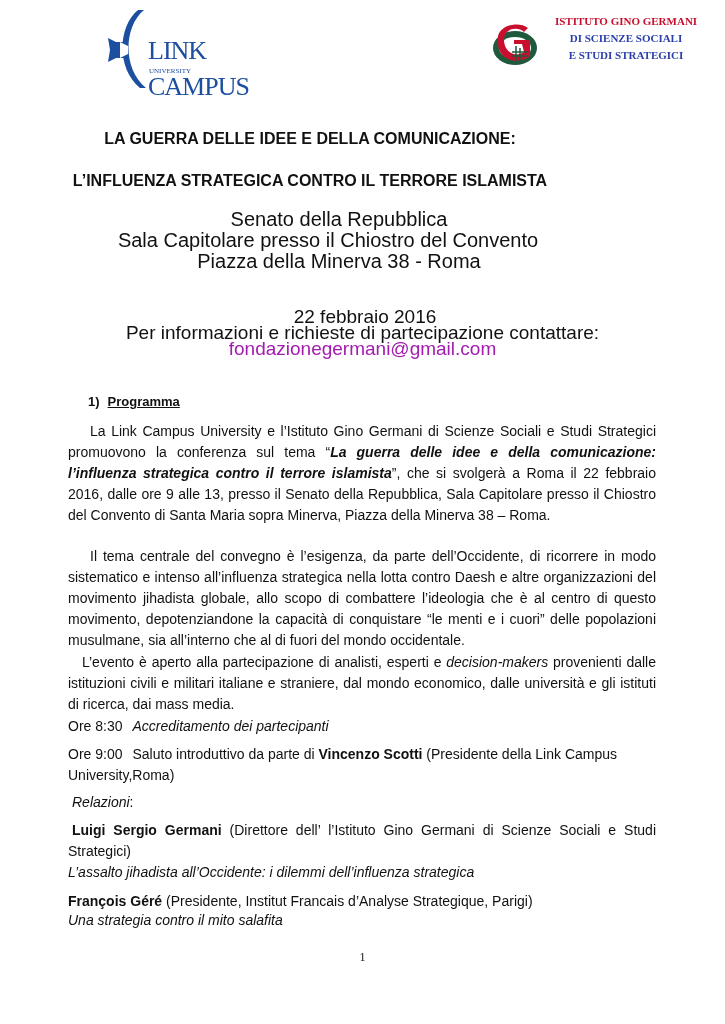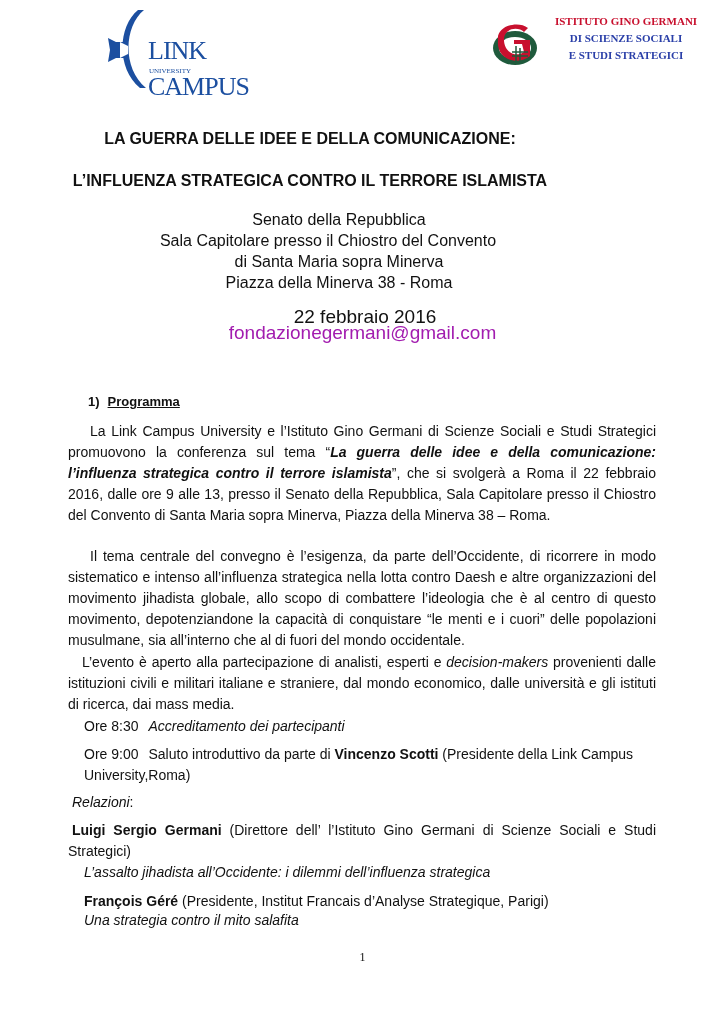--- a/index.html
+++ b/index.html
@@ -13,32 +13,32 @@
   .link-text .big1 { font-size: 26px; letter-spacing: -1px; display: inline-block; }
   .link-text .uni { font-size: 7px; vertical-align: 4px; letter-spacing: 0; margin-left: 1px; }
   .link-text .big2 { font-size: 26px; letter-spacing: -1px; display: block; margin-top: -6px; }
   .gg-logo { left: 488px; top: 18px; width: 52px; height: 52px; }
   .gg-text { left: 540px; top: 13px; width: 172px; text-align: center;
              font-family: "Liberation Serif", serif; font-weight: bold; font-size: 11px; line-height: 17px; }
   .gg-text .red { color: #c8102e; }
   .gg-text .blue { color: #2a3fa8; }
 
   .title { left: 0; width: 620px; text-align: center; font-weight: bold; font-size: 16px; }
-  .venue { left: 0; width: 678px; text-align: center; font-size: 16px; line-height: 21px; }
+  .venue { left: 0; width: 678px; text-align: center; font-size: 20px; line-height: 21px; }
   .venue div { white-space: pre; }
   .info { left: 0; width: 725px; text-align: center; font-size: 19px; line-height: 16px; }
   .info .email { color: #a21caf; }
 
   .section-h { left: 88px; top: 394px; font-weight: bold; font-size: 13px; }
   .section-h .u { text-decoration: underline; margin-left: 8px; }
 
   .para { left: 68px; width: 588px; font-size: 14px; line-height: 21px; text-align: justify; }
   .para .ind { display: inline-block; width: 22px; }
   .para b i, .para i b { font-weight: bold; font-style: italic; }
-  .line { left: 84px; width: 590px; font-size: 14px; line-height: 21px; }
+  .line { left: 68px; width: 590px; font-size: 14px; line-height: 21px; }
   .line .gap { display: inline-block; width: 10px; }
   .pagenum { left: 0; width: 725px; text-align: center; top: 950px; font-family: "Liberation Serif", serif; font-size: 12px; }
 </style>
 </head>
 <body>
 
 <div class="abs link-logo">
   <svg width="50" height="82" viewBox="0 0 50 82" style="position:absolute;left:0;top:0;">
     <path d="M38 2 C18 18, 16 60, 40 80 L34 80 C10 60, 12 18, 32 2 Z" fill="#1c4fa0"></path>
     <polygon points="2,30 14,36 8,42 14,48 2,54 4,42" fill="#1c4fa0"></polygon>
@@ -64,26 +64,26 @@
   <div class="blue">DI  SCIENZE SOCIALI</div>
   <div class="blue">E STUDI STRATEGICI</div>
 </div>
 
 <div class="abs title" style="top:130px;">LA GUERRA DELLE IDEE E DELLA COMUNICAZIONE:</div>
 <div class="abs title" style="top:172px;">L’INFLUENZA STRATEGICA CONTRO IL TERRORE ISLAMISTA</div>
 
 <div class="abs venue" style="top:209px;">
   <div>Senato della Repubblica</div>
   <div style="margin-left:-22px;">Sala Capitolare presso il Chiostro del Convento</div>
-  <div>di Santa Maria sopra Minerva</div>
   <div>Piazza della Minerva 38 - Roma</div>
 </div>
 
 <div class="abs info" style="top:309px;">
   <div style="margin-left:5px;">22 febbraio  2016</div>
+  <div>Per informazioni e richieste di partecipazione  contattare:</div>
   <div class="email">fondazionegermani@gmail.com</div>
 </div>
 
 <div class="abs section-h">
   <span>1)</span><span class="u">Programma</span>
 </div>
 
 <div class="abs para" style="top:421px;">
   <span class="ind"></span><span>La Link Campus University e l’Istituto Gino Germani di Scienze Sociali e Studi Strategici promuovono la conferenza sul tema “</span><b><i>La guerra delle idee e della comunicazione: l’influenza strategica contro il terrore islamista</i></b><span>”, che  si svolgerà a Roma il 22 febbraio 2016, dalle ore 9 alle 13, presso il Senato della Repubblica, Sala Capitolare presso il Chiostro del Convento  di Santa Maria sopra Minerva, Piazza della Minerva 38 – Roma.</span>
 </div>

